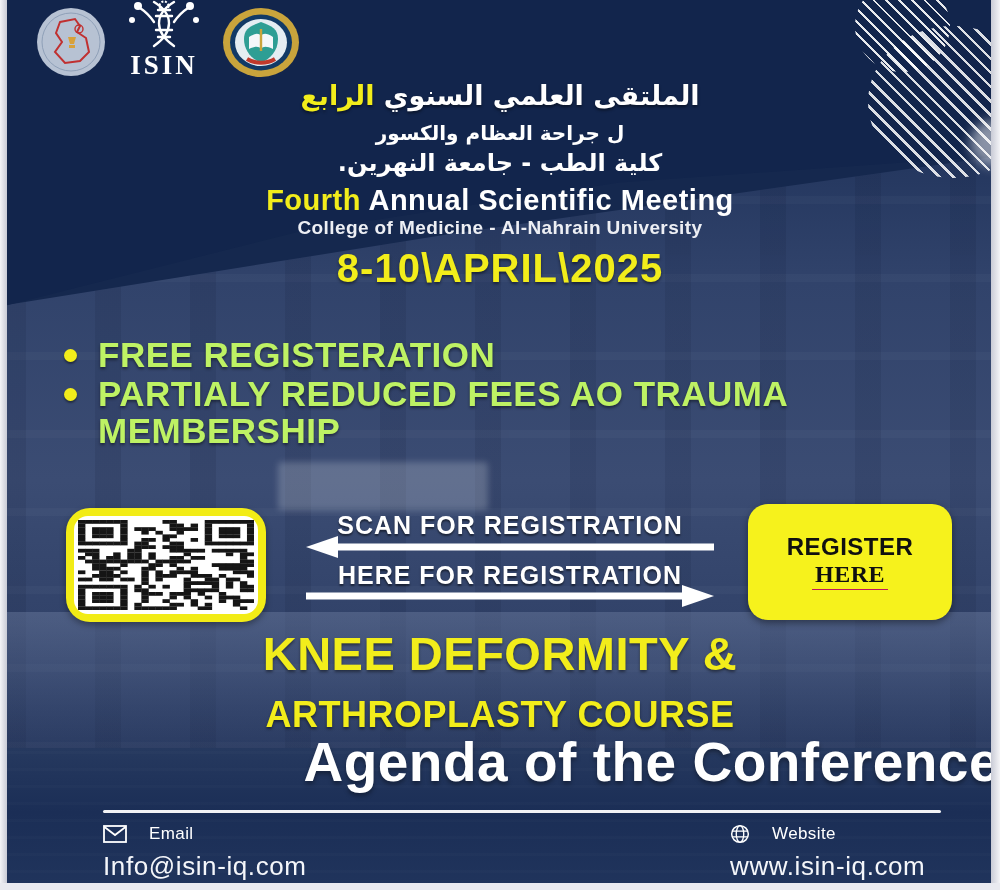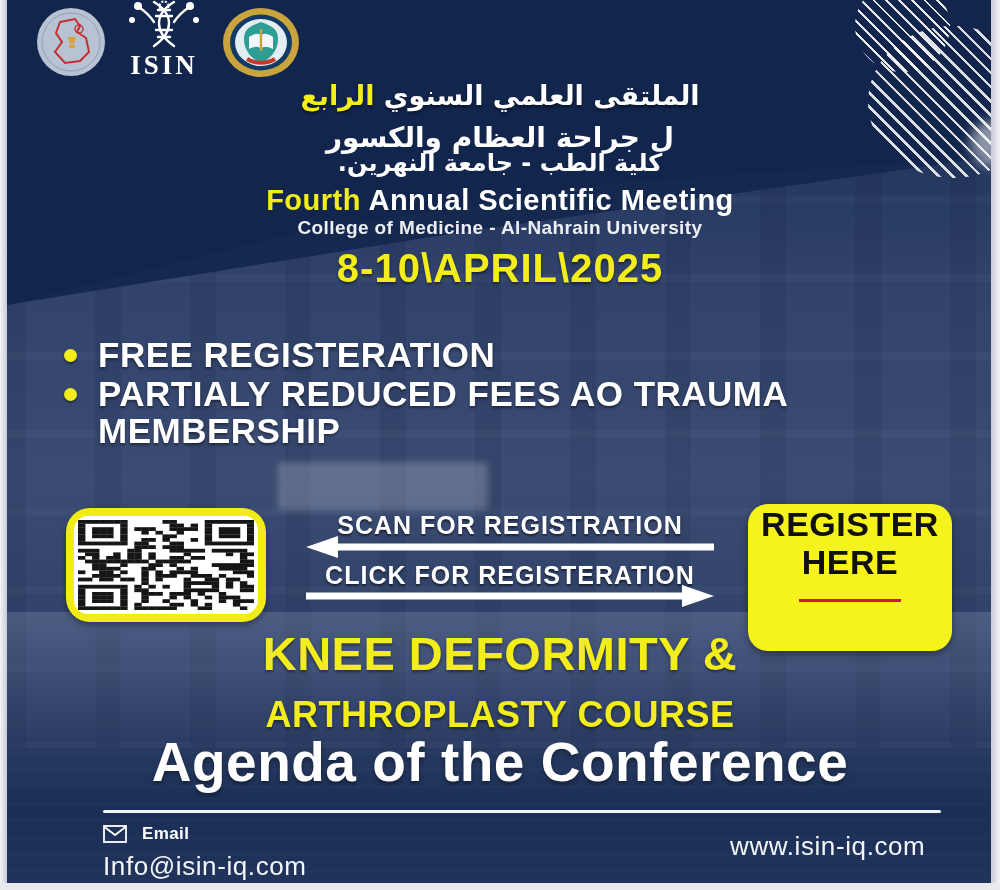--- a/index.html
+++ b/index.html
@@ -53,60 +53,60 @@
   .shadow{text-shadow:0 2px 3px rgba(0,0,0,.45);}
   
   .logo{position:absolute;top:4px;}
   .logo-iraq{left:36px;top:7px;width:70px;height:70px;}
   .logo-isin{left:116px;top:0px;width:96px;text-align:center;color:#fff;}
   .isin-text{font-family:"Liberation Serif",serif;font-weight:bold;font-size:27px;letter-spacing:3px;margin-top:-2px;}
   .logo-emblem{left:222px;top:7px;width:78px;height:71px;}
   
   .ar{direction:rtl;color:#fff;font-weight:bold;font-family:"DejaVu Sans",sans-serif;}
   .ar1{top:80px;font-size:27px;}
-  .ar2{top:121px;font-size:28px;}
+  .ar2{top:121px;font-size:20px;}
   .ar3{top:149px;font-size:24px;}
   .en-title{top:184px;font-size:29px;font-weight:bold;color:#fff;letter-spacing:.5px;}
   .en-sub{top:217px;font-size:19px;font-weight:bold;color:#EDEFF4;letter-spacing:.4px;}
   .date{top:246px;font-size:40px;font-weight:bold;letter-spacing:1px;}
   
   .bullets{left:58px;top:336px;width:860px;list-style:none;margin:0;padding:0;
-    color:#ffffff;font-weight:bold;font-size:35px;line-height:1.06;letter-spacing:.5px;}
+    color:#bef264;font-weight:bold;font-size:35px;line-height:1.06;letter-spacing:.5px;}
   .bullets li{position:relative;padding-left:40px;margin-bottom:2px;}
   .bullets li::before{content:"";position:absolute;left:6px;top:13px;width:13px;height:13px;
     border-radius:50%;background:#F2ED1B;box-shadow:0 2px 2px rgba(0,0,0,.4);}
   
   .qr-frame{left:66px;top:508px;width:200px;height:114px;background:#F2EC16;border-radius:24px;
     box-shadow:0 3px 6px rgba(0,0,0,.35);}
   .qr-white{position:absolute;inset:8px;background:#fff;border-radius:14px;overflow:hidden;}
   .qr-white svg{position:absolute;inset:4px;width:calc(100% - 8px);height:calc(100% - 8px);}
   .reg-label{left:300px;width:420px;text-align:center;color:#fff;font-weight:bold;
     font-size:25px;letter-spacing:1px;text-shadow:0 2px 2px rgba(0,0,0,.5);}
   .scan-label{top:511px;}
   .click-label{top:561px;}
   .arrow{left:302px;width:416px;height:24px;}
   .arrow-left{top:535px;}
   .arrow-right{top:584px;}
-  .register-btn{left:748px;top:504px;width:204px;height:147px;background:#F6F21C;border-radius:20px;
-    display:flex;flex-direction:column;align-items:center;justify-content:flex-start;
-    color:#101010;font-weight:bold;font-size:34px;line-height:1.12;letter-spacing:.5px;
+  .register-btn{left:748px;top:504px;width:204px;height:116px;background:#F6F21C;border-radius:20px;
+    display:flex;flex-direction:column;align-items:center;justify-content:center;
+    color:#101010;font-weight:bold;font-size:24px;line-height:1.12;letter-spacing:.5px;
     box-shadow:0 3px 7px rgba(0,0,0,.4);cursor:pointer;border:none;font-family:"Liberation Sans",sans-serif;}
-  .register-here{border-bottom:3px solid #be185d;padding:0 3px 18px 3px;}
+  .register-here{border-bottom:1px solid #be185d;padding:0 3px 1px 3px;font-family:Liberation Serif, serif;}
   
   .course1{top:626px;font-size:47px;font-weight:bold;letter-spacing:.5px;}
   .course2{top:694px;font-size:36px;font-weight:bold;letter-spacing:.5px;}
   .agenda{top:730px;font-size:55px;font-weight:bold;color:#fff;letter-spacing:.5px;
-    text-shadow:0 3px 4px rgba(0,0,0,.35);}
+    text-shadow:0 3px 4px rgba(0,0,0,.35);text-align:right;}
   
   .divider{left:103px;top:810px;width:838px;height:3px;background:#F2F3F6;border-radius:2px;}
   .fcol{top:824px;color:#fff;}
   .fcol-email{left:103px;}
   .fcol-phone{left:420px;}
   .fcol-web{left:730px;}
-  .flabel{display:flex;align-items:center;gap:15px;font-size:17px;font-weight:bold;letter-spacing:.4px;}
+  .flabel{display:flex;align-items:center;gap:22px;font-size:17px;font-weight:normal;letter-spacing:.4px;}
   .flabel svg{flex:0 0 auto;}
   .fvalue{margin-top:7px;font-size:26px;letter-spacing:.6px;color:#F4F6FA;}
   .linklike{cursor:pointer;}
 </style>
 </head>
 <body>
 
 <div class="poster">
 
   <div class="bg-base"></div>
@@ -498,21 +498,21 @@
             </g>
           </svg>
       </div>
     </div>
 
     <div class="abs reg-label scan-label">SCAN FOR REGISTRATION</div>
     <svg class="abs arrow arrow-left" viewBox="0 0 416 24">
       <path d="M412 12 H30" stroke="#fff" stroke-width="7"></path>
       <path d="M36 1 L4 12 L36 23 Z" fill="#fff"></path>
     </svg>
-    <div class="abs reg-label click-label">CLICK FOR REGISTERATION</div>
+    <div class="abs reg-label click-label">HERE FOR REGISTRATION</div>
     <svg class="abs arrow arrow-right" viewBox="0 0 416 24">
       <path d="M4 12 H386" stroke="#fff" stroke-width="7"></path>
       <path d="M380 1 L412 12 L380 23 Z" fill="#fff"></path>
     </svg>
 
     <button class="abs register-btn">
       <span>REGISTER</span>
       <span class="register-here">HERE</span>
     </button>
 
@@ -528,20 +528,28 @@
           <rect x="1" y="1" width="22" height="16" fill="none" stroke="#fff" stroke-width="1.8"></rect>
           <path d="M1.5 2 L12 10 L22.5 2" fill="none" stroke="#fff" stroke-width="1.8"></path>
         </svg>
         <span>Email</span>
       </div>
       <div class="fvalue linklike">Info@isin-iq.com</div>
     </div>
 
 
     <div class="abs fcol fcol-web">
+      <div class="flabel">
+        <svg width="20" height="20" viewBox="0 0 24 24">
+          <circle cx="12" cy="12" r="10" fill="none" stroke="#fff" stroke-width="1.8"></circle>
+          <ellipse cx="12" cy="12" rx="4.5" ry="10" fill="none" stroke="#fff" stroke-width="1.6"></ellipse>
+          <path d="M2.5 8.5 h19 M2.5 15.5 h19" stroke="#fff" stroke-width="1.6" fill="none"></path>
+        </svg>
+        <span>Website</span>
+      </div>
       <div class="fvalue linklike">www.isin-iq.com</div>
     </div>
 
   </div>
 
   <div class="edge-left"></div>
   <div class="edge-right"></div>
   <div class="edge-bottom"></div>
 </div>
 

